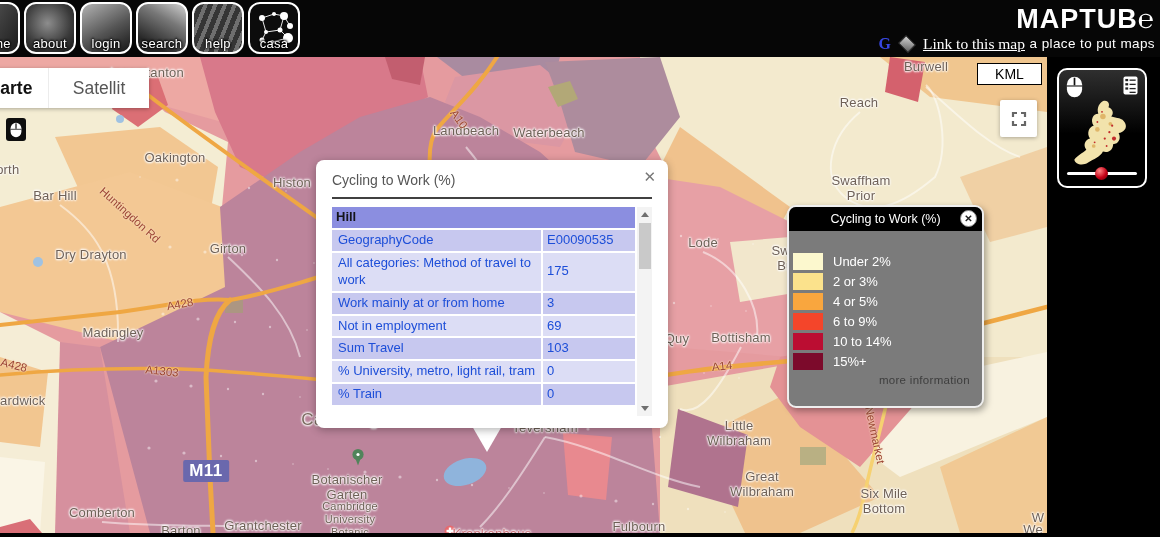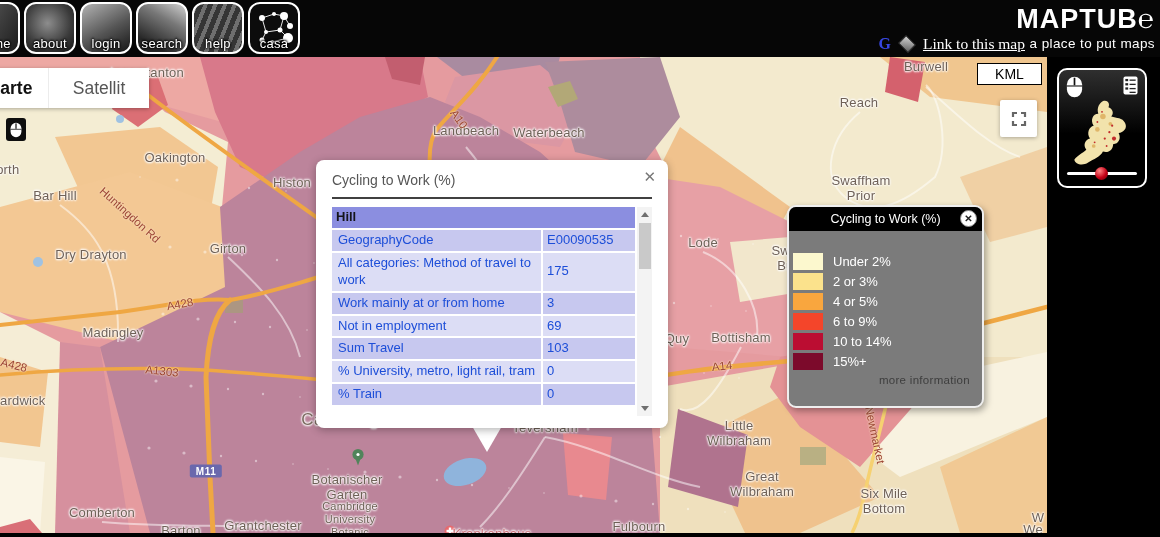--- a/index.html
+++ b/index.html
@@ -34,21 +34,21 @@
   .map-label{position:absolute;transform:translate(-50%,-50%);font-size:13px;color:#6F6157;
              letter-spacing:.2px;text-align:center;white-space:pre-line;line-height:1.18;z-index:5;
              text-shadow:0 0 2px #fff,0 0 3px #fff,0 1px 2px #fff,0 -1px 2px #fff;pointer-events:none;}
   .map-label.city{font-size:17px;color:#7B6A60;letter-spacing:.5px;}
   .map-label.small{font-size:11px;}
   .map-label.under{z-index:1;}
   .map-label.hospital{color:#C96F75;}
   .road-label{position:absolute;transform:translate(-50%,-50%);font-size:11.5px;color:#9C4434;z-index:5;
               white-space:nowrap;text-shadow:0 0 2px #FBE6C4,0 0 2px #F6D9B5;pointer-events:none;}
   .shield{position:absolute;transform:translate(-50%,-50%);background:#6A68AD;color:#fff;
-          font-size:10px;font-weight:bold;padding:1px 6px;border-radius:2px;z-index:5;letter-spacing:.5px;}
+          font-size:17px;font-weight:bold;padding:1px 6px;border-radius:2px;z-index:5;letter-spacing:.5px;}
   .poi-icon{position:absolute;transform:translate(-50%,-50%);z-index:4;pointer-events:none;}
   
   #maptype{position:absolute;left:-28px;top:11px;display:flex;z-index:20;
            box-shadow:0 1px 4px rgba(0,0,0,.3);cursor:pointer;}
   .mt-btn{background:#fff;height:40px;display:flex;align-items:center;justify-content:center;font-size:17.5px;}
   #mt-karte{width:76px;font-weight:bold;color:#111;border-right:1px solid #ececec;}
   #mt-sat{width:100px;color:#565656;}
   #mouse-btn{position:absolute;left:6px;top:61px;width:20px;height:23px;background:#0e0e0e;border-radius:3px;
              z-index:20;display:flex;align-items:center;justify-content:center;cursor:pointer;}
   #kml-btn{position:absolute;left:977px;top:6px;width:63px;height:20px;background:#fff;border:1px solid #000;

